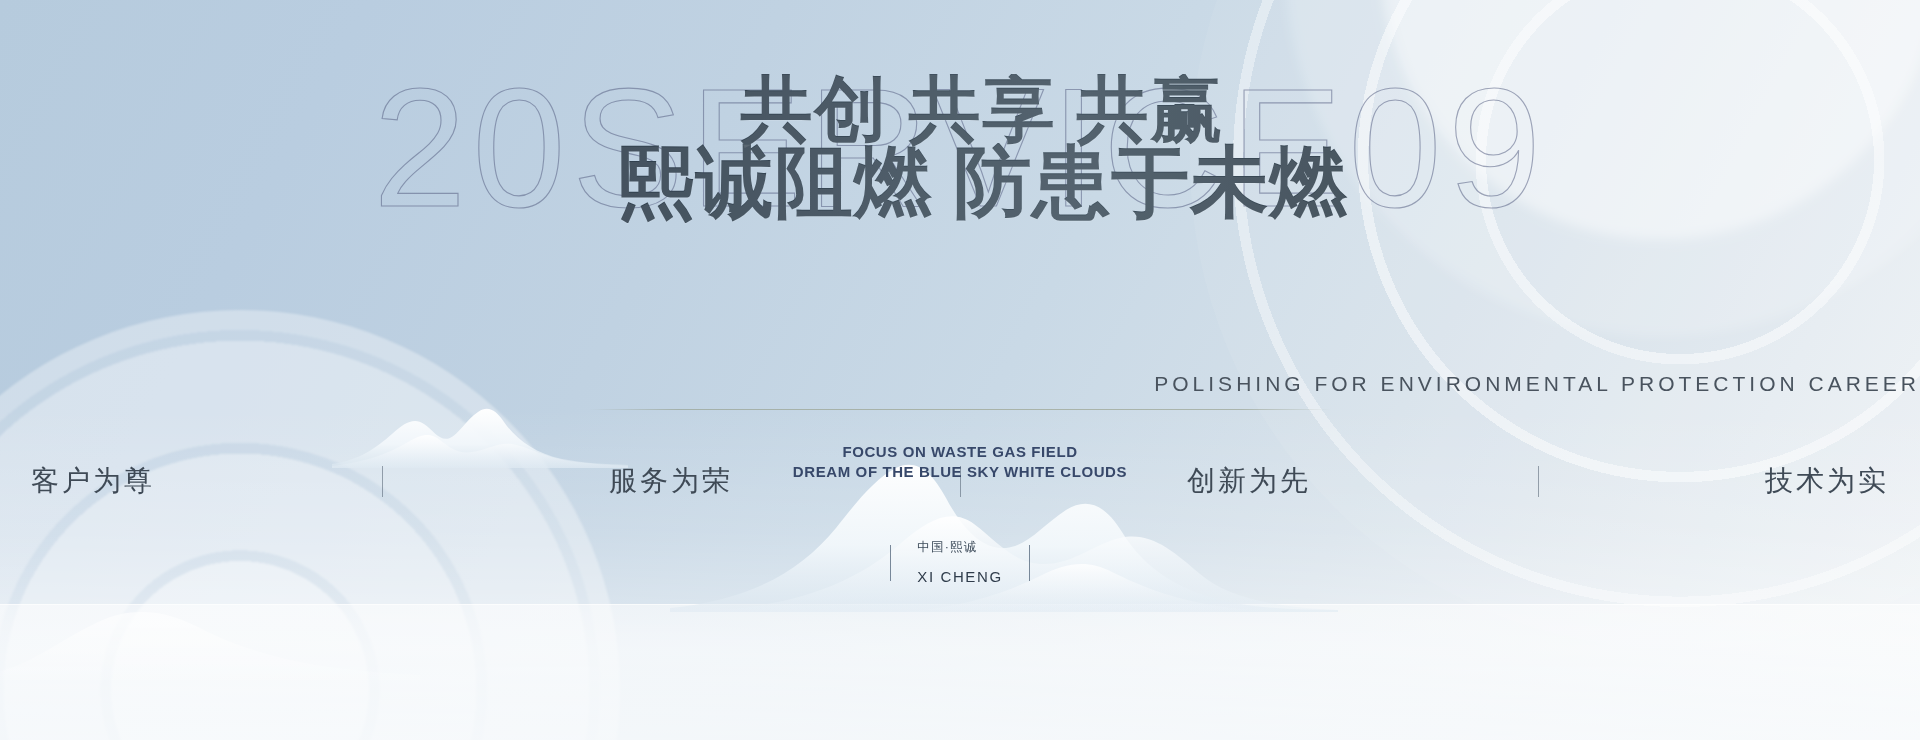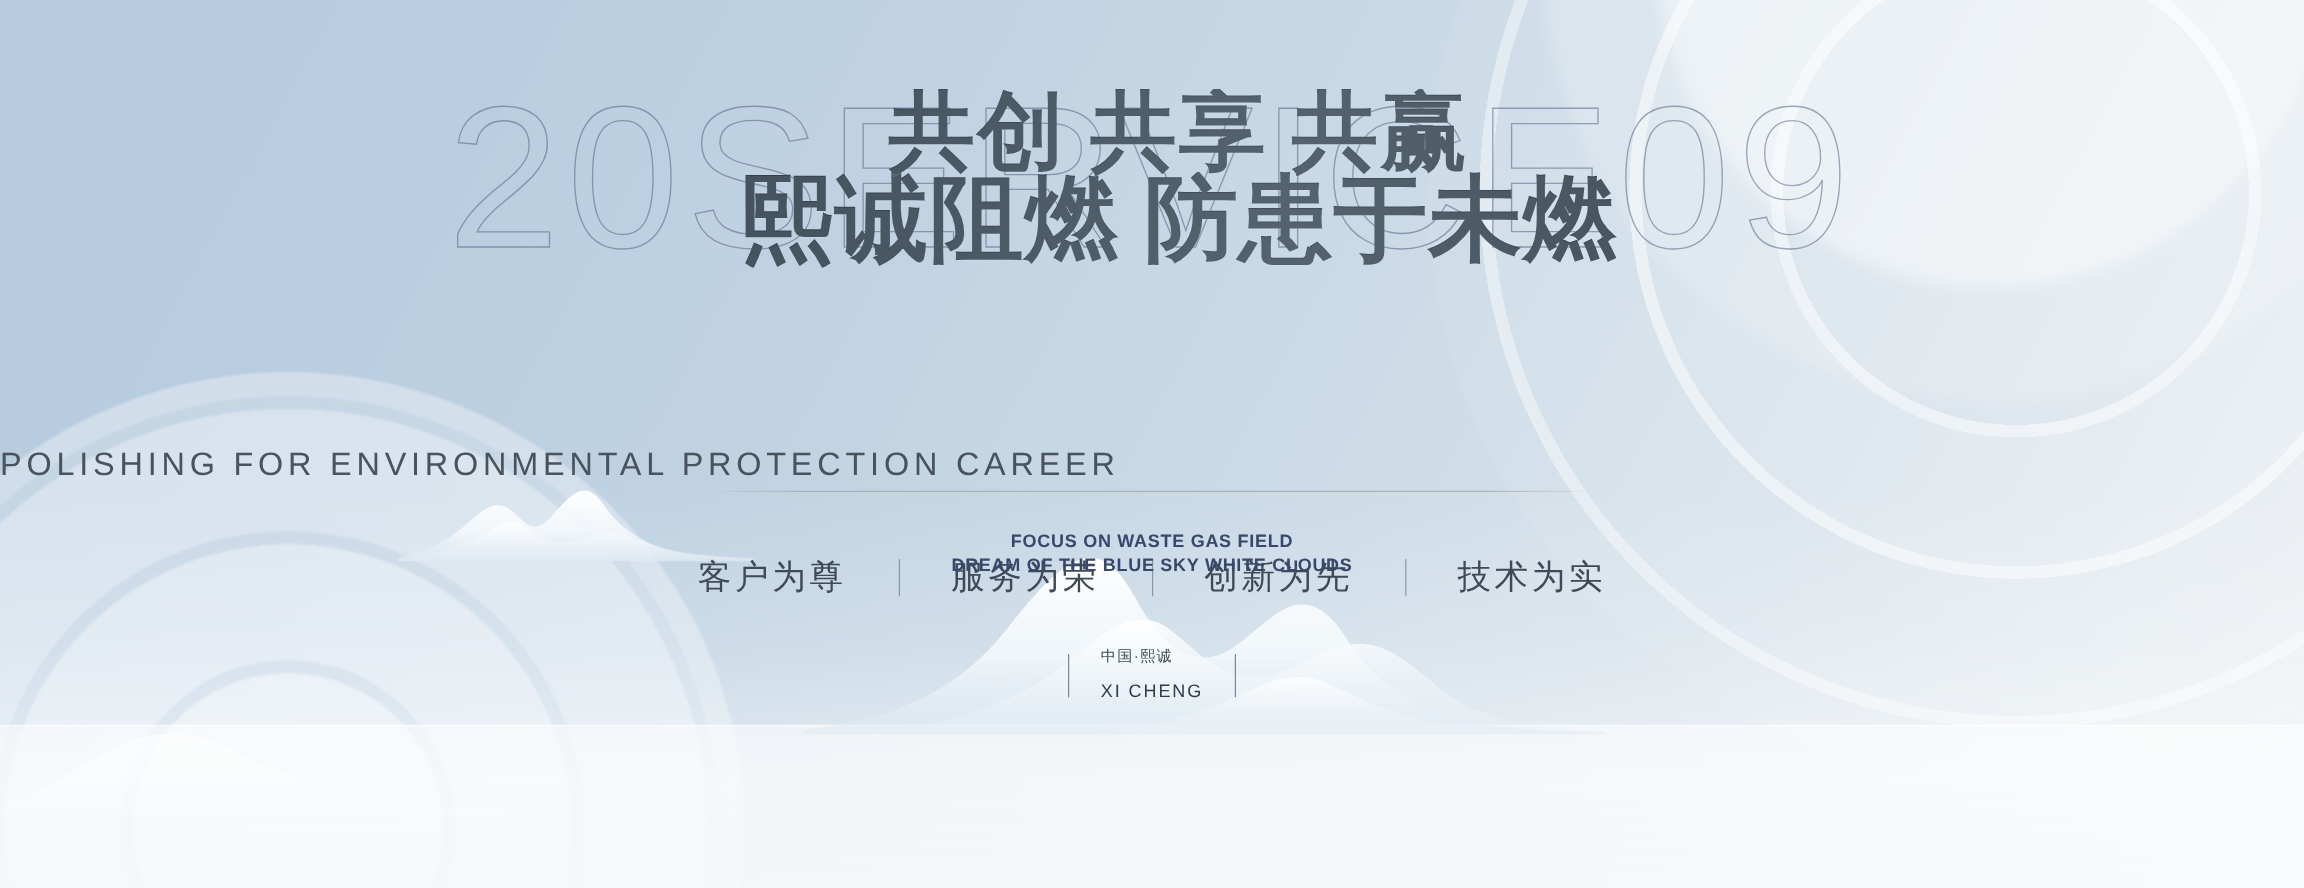--- a/index.html
+++ b/index.html
@@ -124,43 +124,43 @@
     background-clip:text;
     color:transparent;
     text-shadow:0 1px 0 rgba(255,255,255,.10);
   }
   .hl-1{ font-size:72px; letter-spacing:2px; }
   .hl-2{ font-size:78px; letter-spacing:1px; margin-top:-4px; }
 
   
   .tagline{
     position:absolute; left:0; right:0; top:372px;
-    text-align:left;
-    font-size:27px;
+    text-align:right;
+    font-size:21px;
     font-weight:400;
     letter-spacing:4.0px;
     color:#49535e;
     white-space:nowrap;
   }
   .tagline-rule{
     position:absolute; left:50%; transform:translateX(-50%);
     top:409px; width:742px; height:1px;
     background:linear-gradient(to right,
       rgba(130,140,120,0) 0%,
       rgba(140,148,124,.55) 12%,
       rgba(150,156,130,.62) 50%,
       rgba(140,148,124,.55) 88%,
       rgba(130,140,120,0) 100%);
   }
 
   
   .values{
     position:absolute; left:0; right:0; top:462px;
-    display:flex; justify-content:center; align-items:center;
-    gap:12px;
+    display:flex; justify-content:space-between; align-items:center;
+    gap:0;
     white-space:nowrap;
   }
   .values .v{
     font-size:28px;
     letter-spacing:3px;
     color:#3f4a56;
     padding:0 31px;
   }
   .values .sep{
     width:1px; height:31px;

